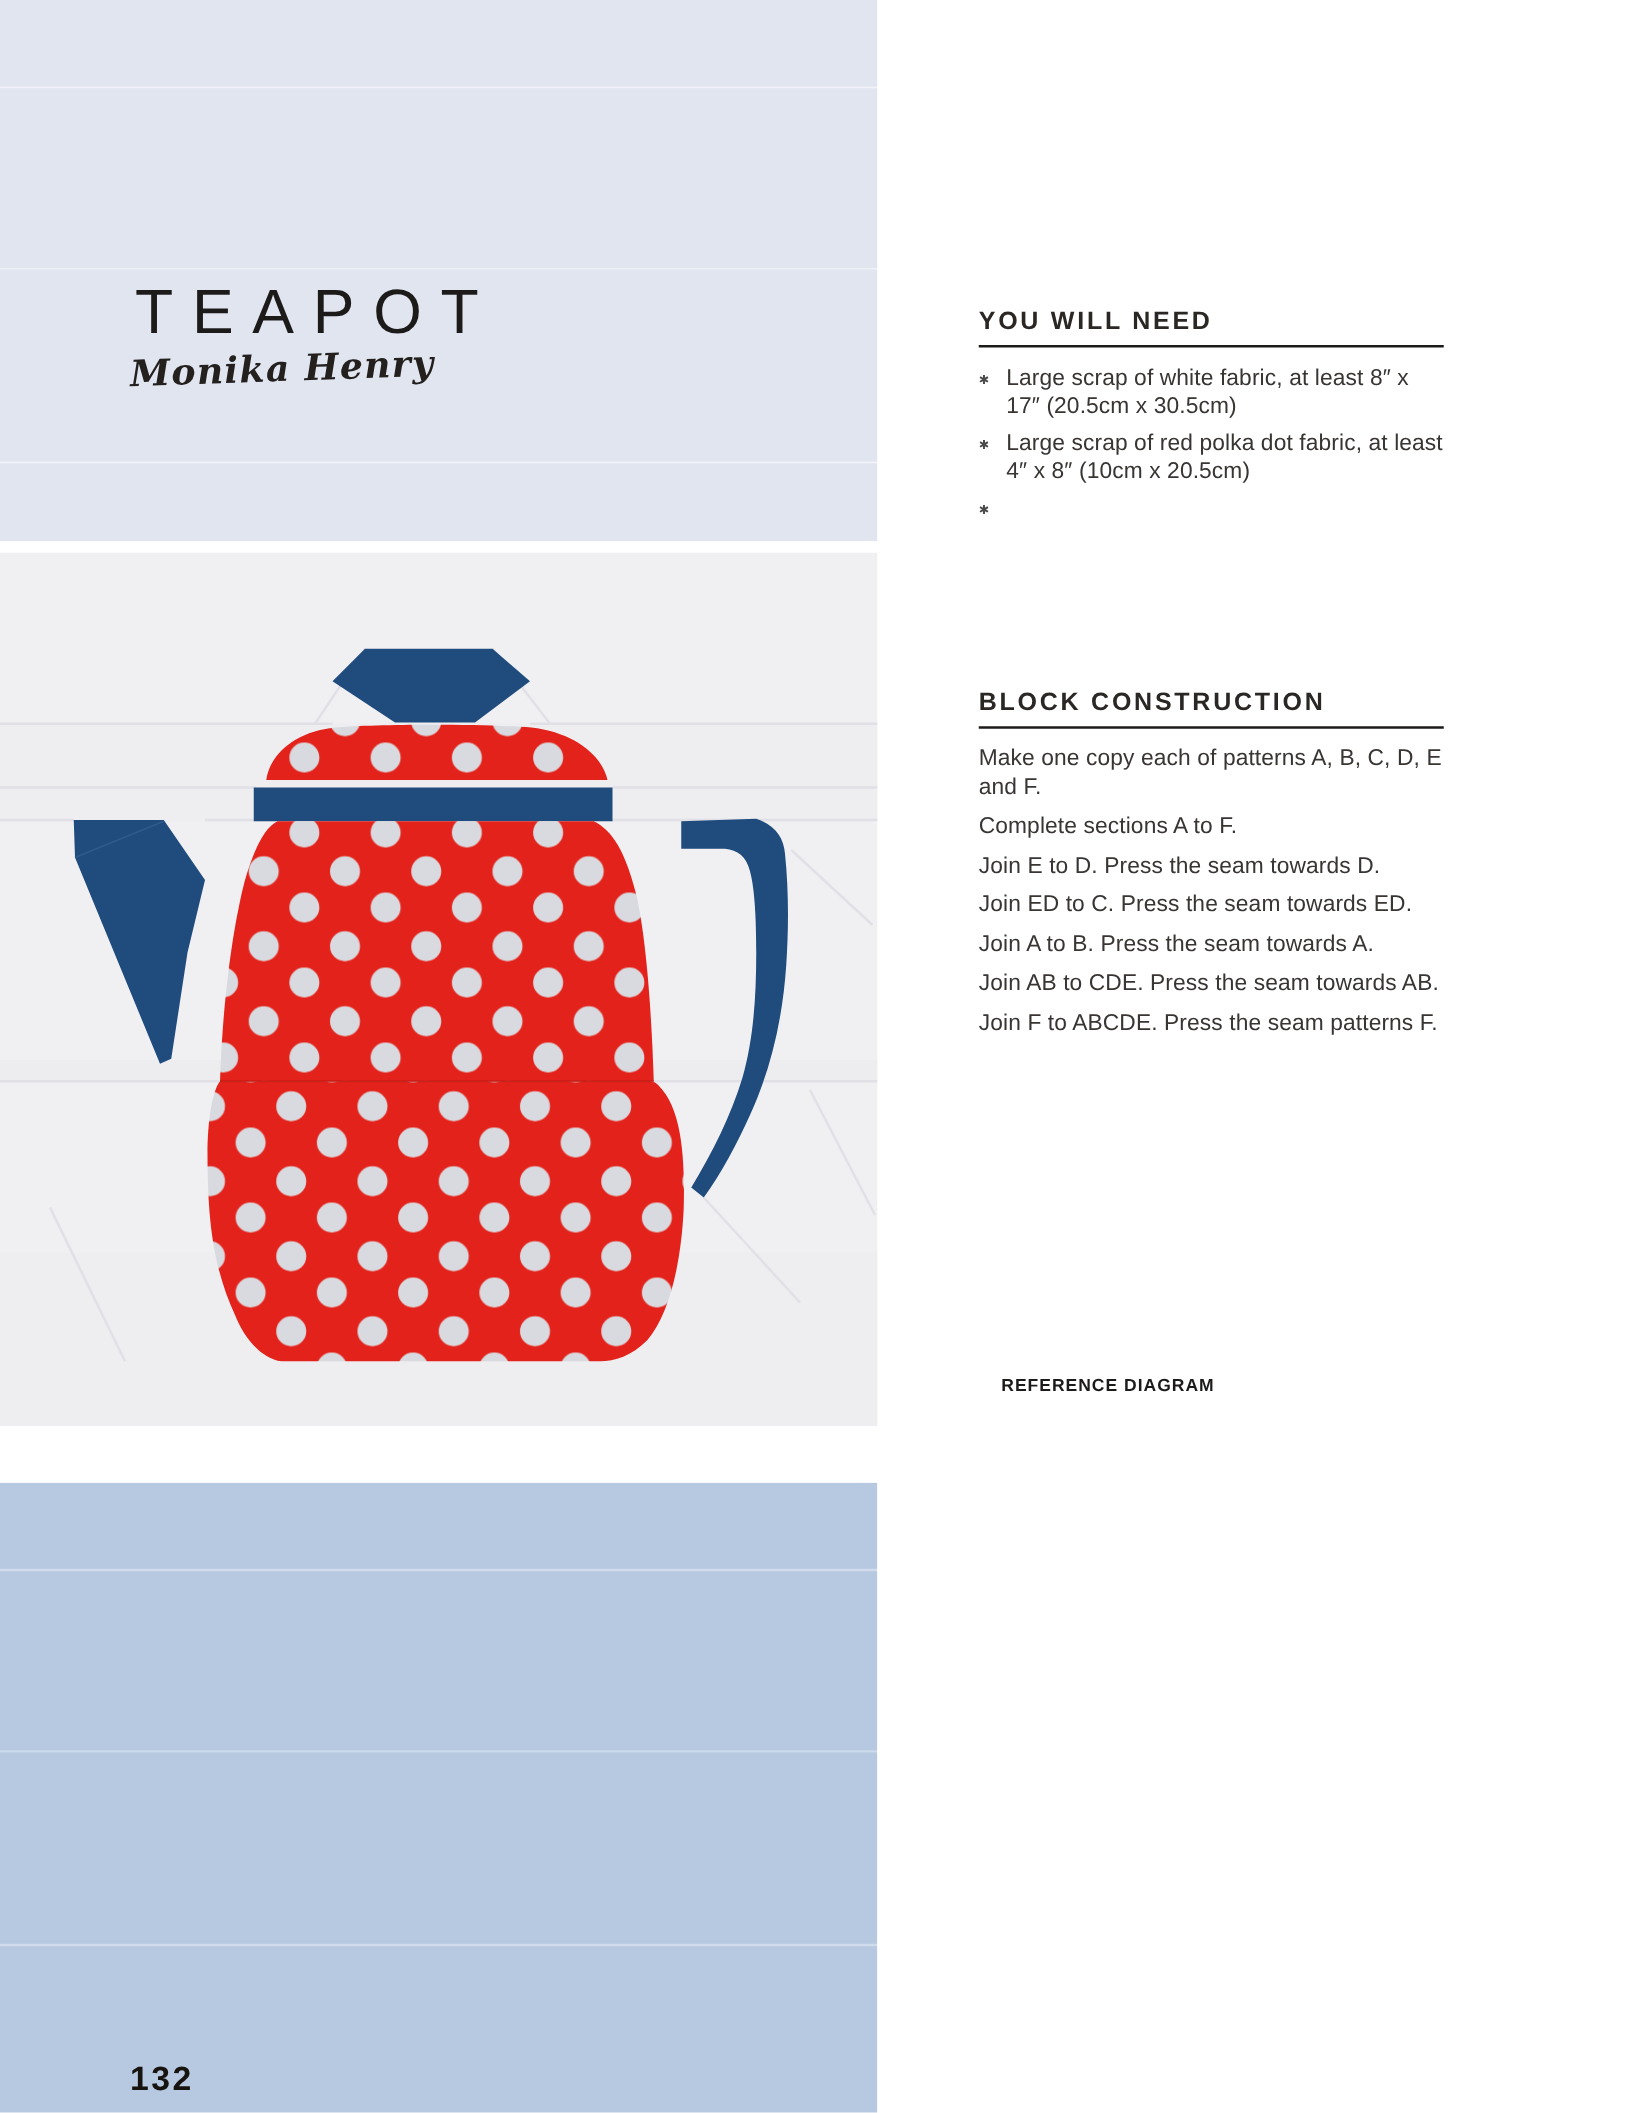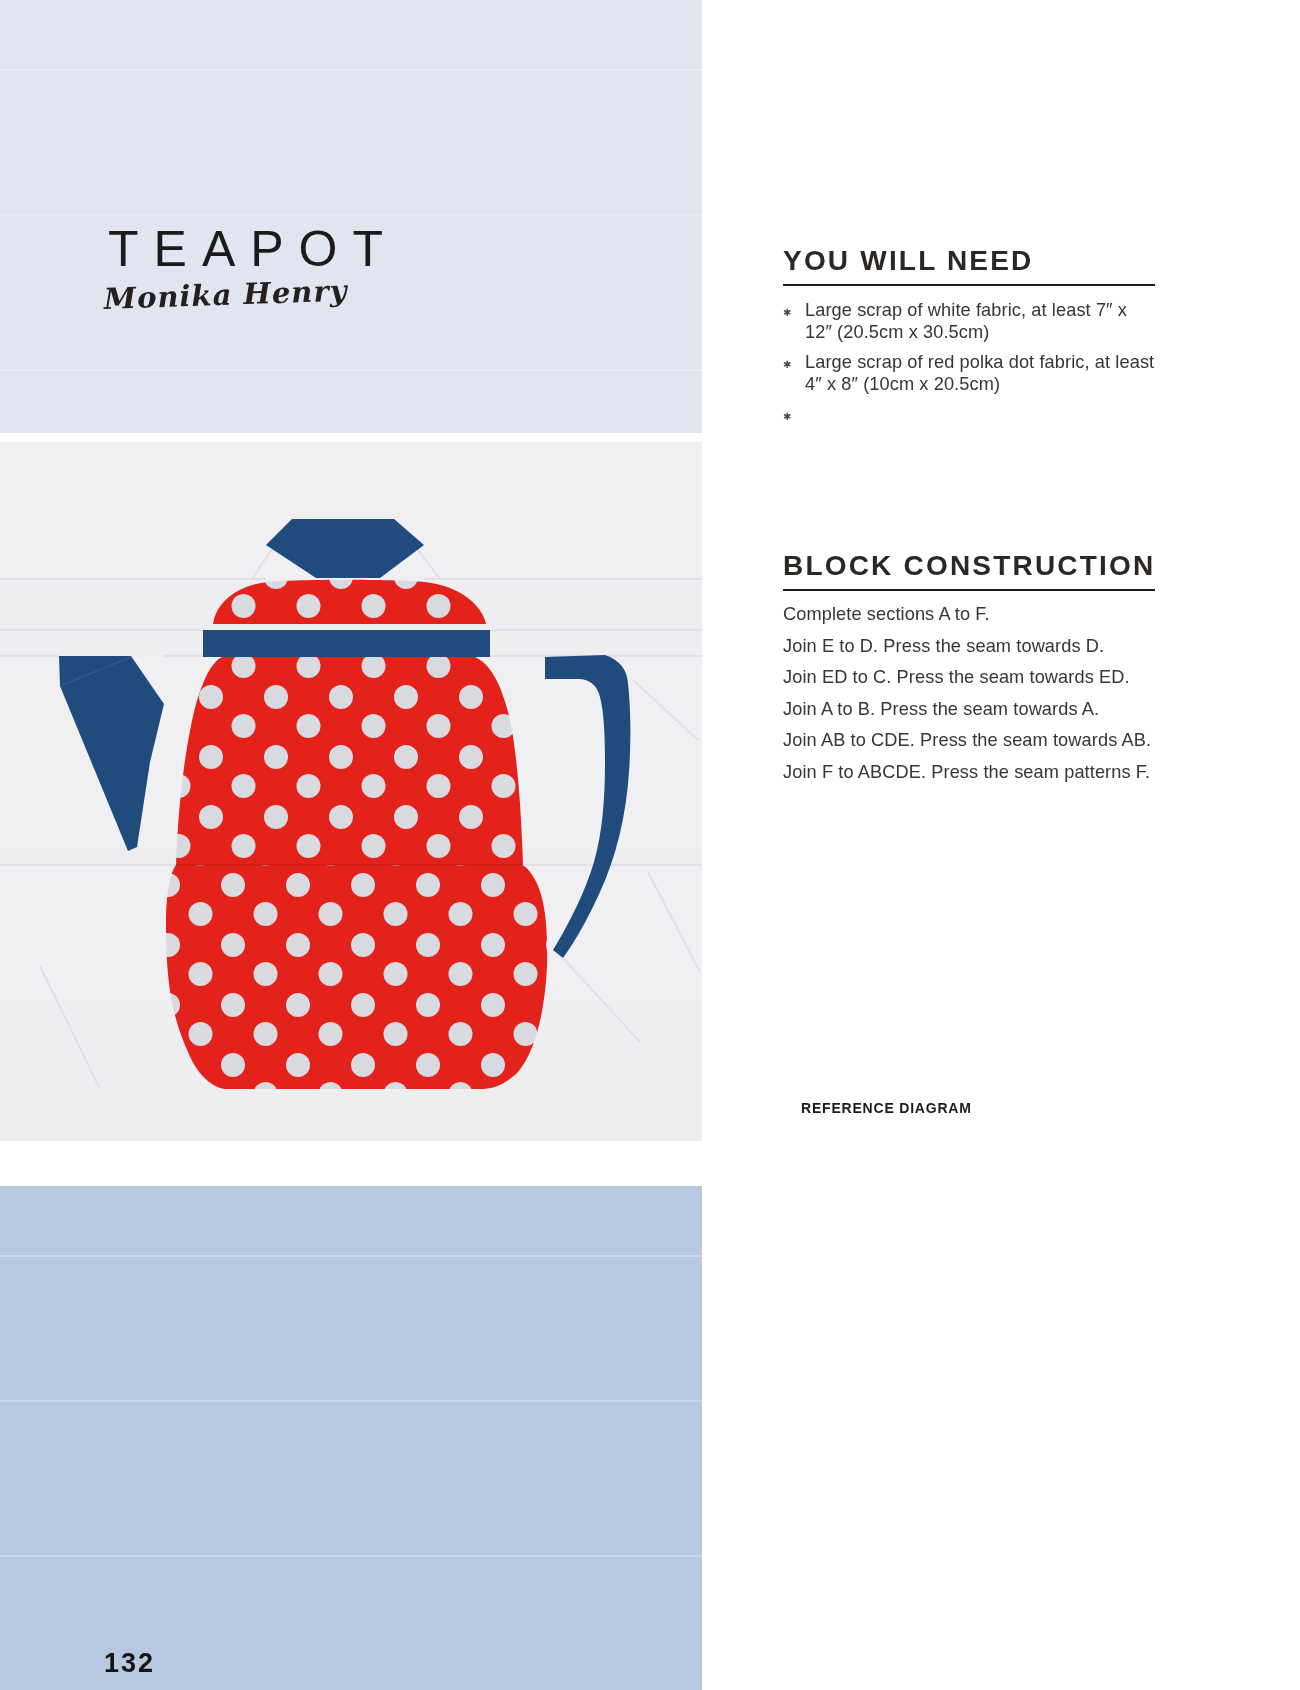--- a/index.html
+++ b/index.html
@@ -34,21 +34,21 @@
     transform:rotate(-2deg);transform-origin:left center;letter-spacing:1px;
   }
   .photo{position:absolute;left:0;top:442px;width:702px;height:699px;}
   .photo svg{display:block;}
   .page-number{
     position:absolute;left:104px;top:462px;
     font-size:27px;font-weight:bold;color:#17140f;letter-spacing:2px;
   }
   .col{position:absolute;left:783px;width:372px;color:var(--text-body);}
   .sec-heading{
-    font-size:28px;font-weight:700;letter-spacing:2.2px;color:var(--text-dark);
+    font-size:20px;font-weight:700;letter-spacing:2.2px;color:var(--text-dark);
     line-height:1;white-space:nowrap;
   }
   .rule{border:none;border-top:2.5px solid #1d1b1a;margin-top:9px;}
   .ywn{top:247px;}
   .ywn ul{list-style:none;margin-top:13px;}
   .ywn li{
     position:relative;padding-left:22px;margin-bottom:8px;
     font-size:18.2px;line-height:22px;letter-spacing:0.1px;
   }
   .bullet{
@@ -177,36 +177,37 @@
     </svg>
     <div class="page-number">132</div>
   </div>
 
   <section class="col ywn">
     <h2 class="sec-heading">YOU WILL NEED</h2>
     <hr class="rule">
     <ul>
       <li>
         <span class="bullet">✱</span>
-        <span>Large scrap of white fabric, at least 7″ x 12″ (20.5cm x 30.5cm)</span>
+        <span>Large scrap of white fabric, at least 8″ x 17″ (20.5cm x 30.5cm)</span>
       </li>
       <li>
         <span class="bullet">✱</span>
         <span>Large scrap of red polka dot fabric, at least 4″ x 8″ (10cm x 20.5cm)</span>
       </li>
       <li>
         <span class="bullet">✱</span>
       </li>
     </ul>
   </section>
 
   <section class="col bc">
     <h2 class="sec-heading">BLOCK CONSTRUCTION</h2>
     <hr class="rule">
     <div class="steps">
+      <p>Make one copy each of patterns A, B, C, D, E and F.</p>
       <p>Complete sections A to F.</p>
       <p>Join E to D. Press the seam towards D.</p>
       <p>Join ED to C. Press the seam towards ED.</p>
       <p>Join A to B. Press the seam towards A.</p>
       <p>Join AB to CDE. Press the seam towards AB.</p>
       <p>Join F to ABCDE. Press the seam patterns F.</p>
     </div>
   </section>
 
   <h3 class="refdiag">REFERENCE DIAGRAM</h3>

